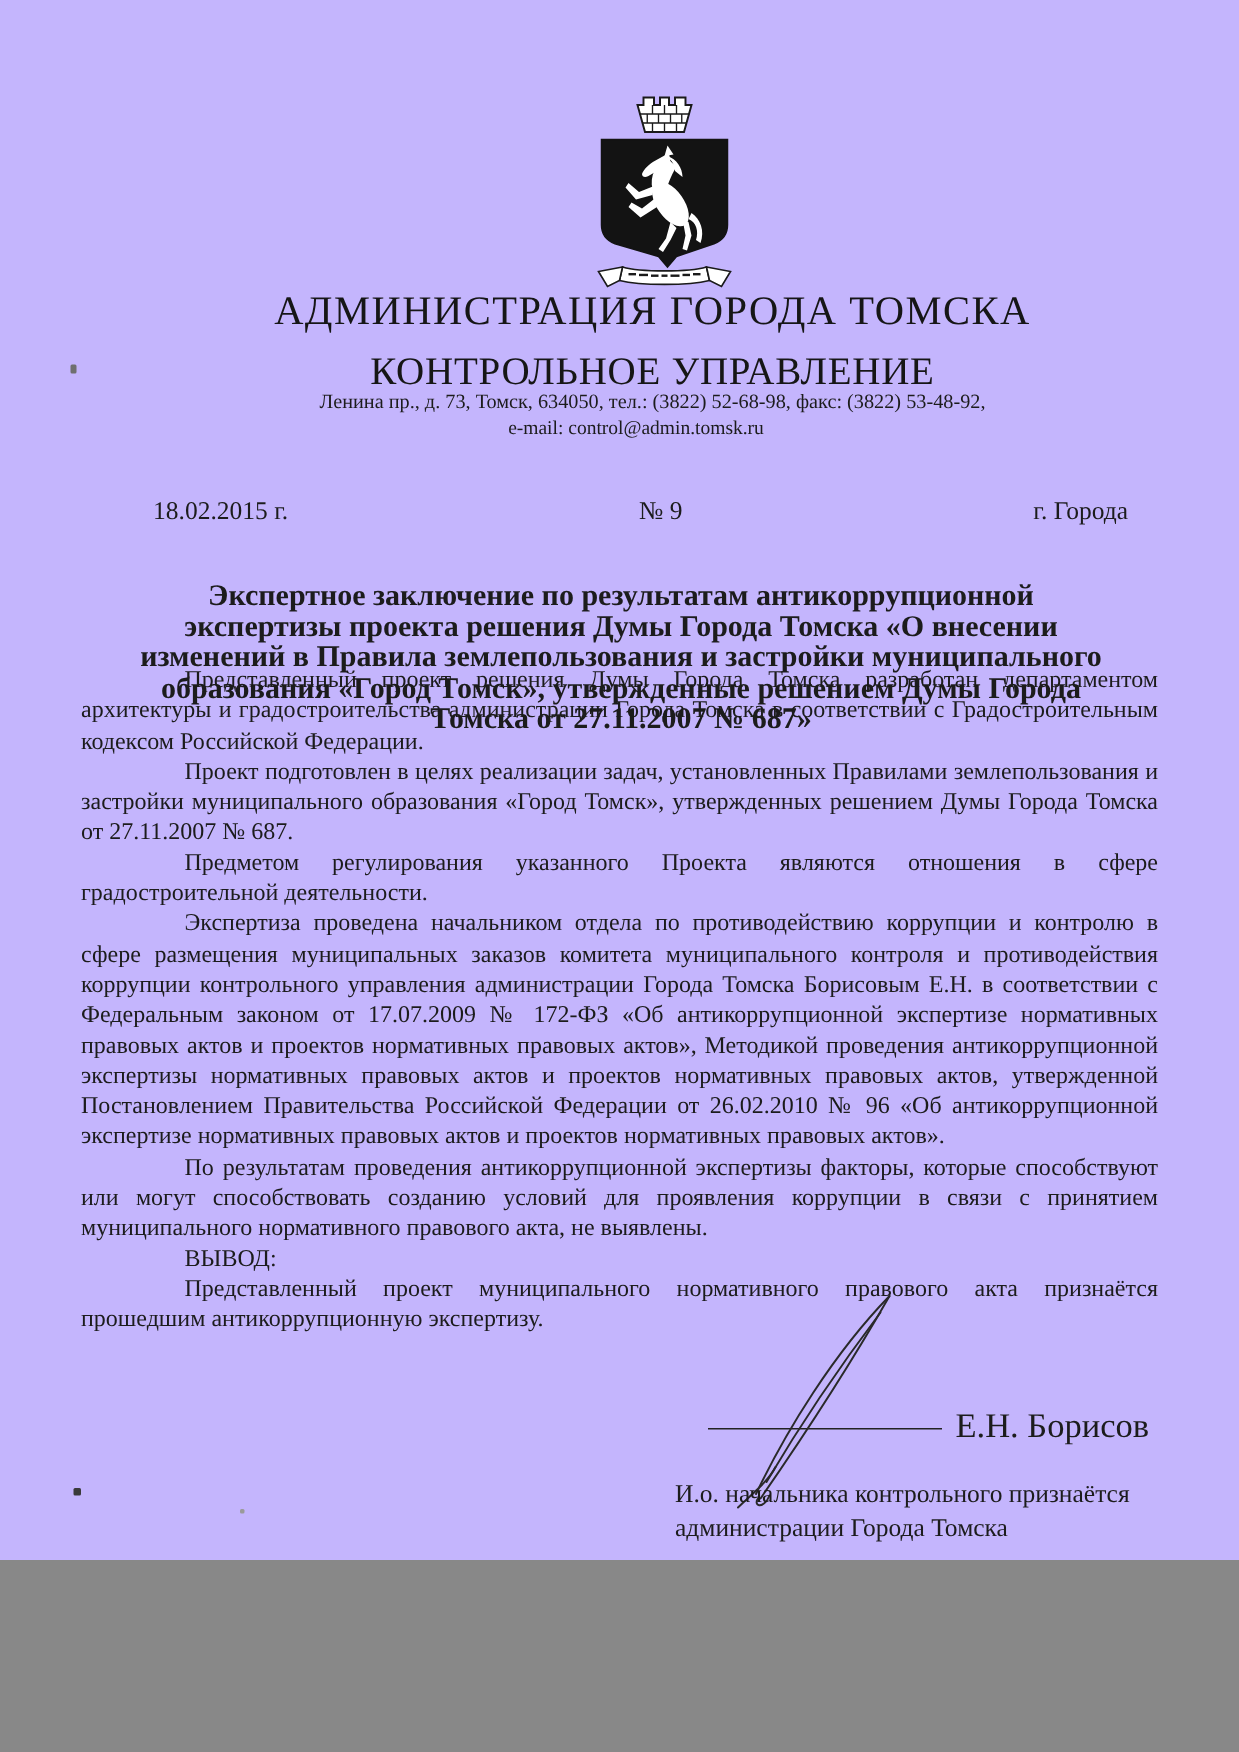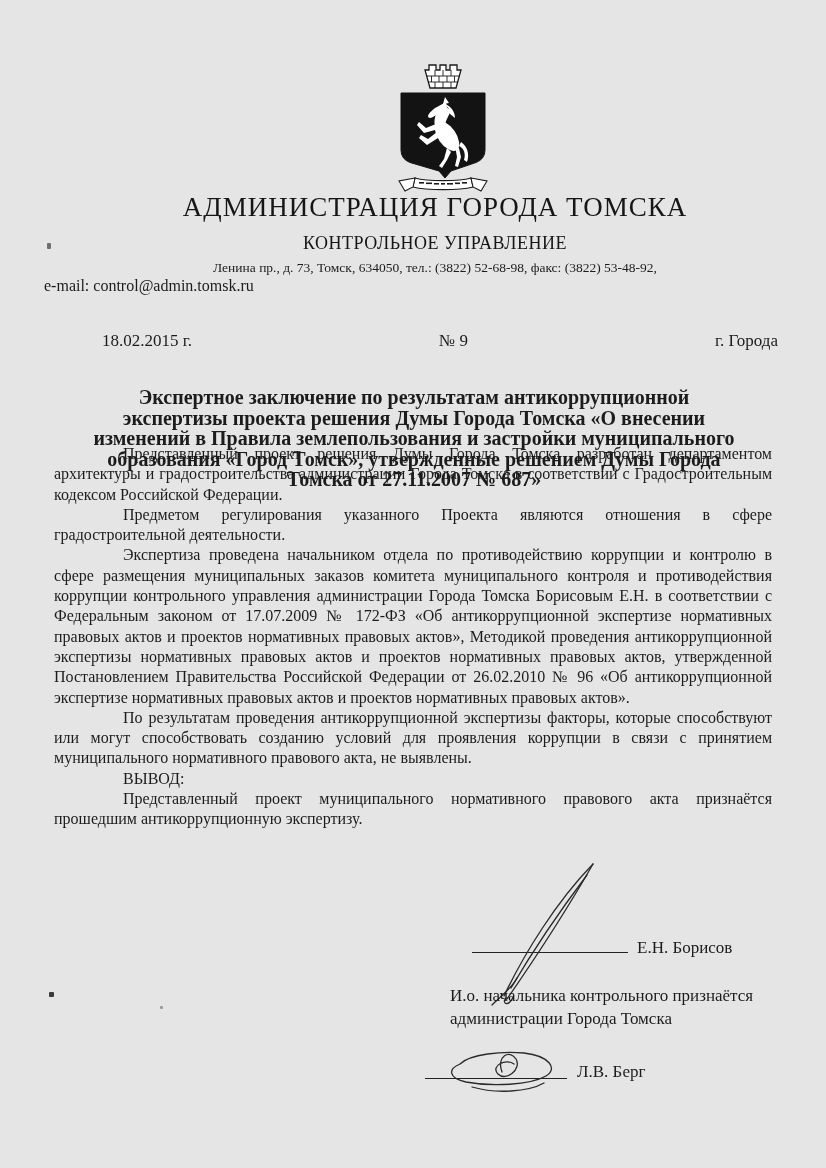--- a/index.html
+++ b/index.html
@@ -1,61 +1,61 @@
 <!DOCTYPE html>
 <html><head>
 <meta charset="utf-8">
 <style>
   html,body{margin:0;padding:0;background:#888;}
   .page{
     position:relative;
-    width:826px;height:1168px;
-    background:#e5e5e5;
+    width:826px;height:1040px;
+    background:#c4b5fd;
     margin:0 auto;
     font-family:"Liberation Serif","DejaVu Serif",serif;
     color:#1c1c1c;
     overflow:hidden;
   }
   .emblem{position:absolute;left:395px;top:64px;width:96px;height:128px;}
   .org-name{
     position:absolute;left:44px;top:192px;width:782px;
     text-align:center;font-size:27px;letter-spacing:1px;color:#161616;
   }
   .department{
     position:absolute;left:44px;top:233px;width:782px;
-    text-align:center;font-size:18px;letter-spacing:.5px;color:#161616;
+    text-align:center;font-size:26px;letter-spacing:.5px;color:#161616;
   }
   .address-line{
     position:absolute;left:44px;top:260px;width:782px;
     text-align:center;font-size:13.5px;
   }
   .email-line{
-    position:absolute;left:44px;top:277px;width:782px;
-    font-size:16px;
+    position:absolute;left:33px;top:277px;width:782px;
+    text-align:center;font-size:13px;
   }
   .meta-row{
-    position:absolute;left:102px;right:48px;top:331px;
+    position:absolute;left:102px;right:74px;top:331px;
     display:flex;justify-content:space-between;align-items:baseline;
     font-size:17px;
   }
   .doc-title{
     position:absolute;left:84px;top:387px;width:660px;
     text-align:center;font-weight:bold;font-size:20px;line-height:20.5px;
   }
   .body-text{
     position:absolute;left:54px;top:444px;width:718px;
     font-size:16px;line-height:20.3px;text-align:justify;
   }
   .body-text p{margin:0;text-indent:69px;}
   .sig-line{
     position:absolute;height:0;border-bottom:1.4px solid #222;
   }
   .sig-line.borisov{left:472px;top:952px;width:156px;}
   .sig-line.berg{left:425px;top:1078px;width:142px;}
-  .sig-name{position:absolute;font-size:17px;white-space:nowrap;}
+  .sig-name{position:absolute;font-size:23px;white-space:nowrap;}
   .sig-name.borisov{left:637px;top:938px;}
   .sig-name.berg{left:577px;top:1062px;}
   .approver-position{
     position:absolute;left:450px;top:985px;width:312px;
     font-size:17px;line-height:22.5px;
   }
   .handwriting{position:absolute;pointer-events:none;}
   .hw-borisov{left:490px;top:858px;width:112px;height:148px;}
   .hw-berg{left:444px;top:1042px;width:132px;height:58px;}
   .speck{position:absolute;background:#6f6f6f;border-radius:1px;}
@@ -117,20 +117,21 @@
   <div class="meta-row">
     <span>18.02.2015 г.</span>
     <span>№ 9</span>
     <span>г. Города</span>
   </div>
 
   <div class="doc-title">Экспертное заключение по результатам антикоррупционной экспертизы проекта решения Думы Города Томска «О внесении изменений в Правила землепользования и застройки муниципального образования «Город Томск», утвержденные решением Думы Города Томска от 27.11.2007  № 687»</div>
 
   <div class="body-text">
     <p>Представленный проект решения Думы Города Томска  разработан департаментом архитектуры и градостроительства администрации Города Томска в соответствии с Градостроительным кодексом Российской Федерации.</p>
+    <p>Проект подготовлен в целях реализации задач, установленных Правилами землепользования и застройки муниципального образования «Город Томск», утвержденных решением Думы Города Томска от 27.11.2007  № 687.</p>
     <p>Предметом регулирования указанного Проекта являются отношения в сфере градостроительной деятельности.</p>
     <p>Экспертиза проведена начальником отдела по противодействию коррупции и контролю в сфере размещения муниципальных заказов комитета муниципального контроля и противодействия коррупции контрольного управления администрации Города Томска Борисовым Е.Н. в соответствии с Федеральным законом от 17.07.2009  № 172-ФЗ «Об антикоррупционной экспертизе нормативных правовых актов и проектов нормативных правовых актов», Методикой проведения антикоррупционной экспертизы нормативных правовых актов и проектов нормативных правовых актов, утвержденной Постановлением Правительства Российской Федерации от 26.02.2010   № 96 «Об антикоррупционной экспертизе нормативных правовых актов и проектов нормативных правовых актов».</p>
     <p>По результатам проведения антикоррупционной экспертизы факторы, которые способствуют или могут способствовать созданию условий для проявления коррупции в связи с принятием муниципального нормативного правового акта, не выявлены.</p>
     <p>ВЫВОД:</p>
     <p>Представленный проект муниципального нормативного правового акта признаётся прошедшим антикоррупционную экспертизу.</p>
   </div>
 
   <div class="sig-line borisov"></div>
   <div class="sig-name borisov">Е.Н. Борисов</div>
   <svg class="handwriting hw-borisov" viewBox="0 0 112 148" xmlns="http://www.w3.org/2000/svg">

